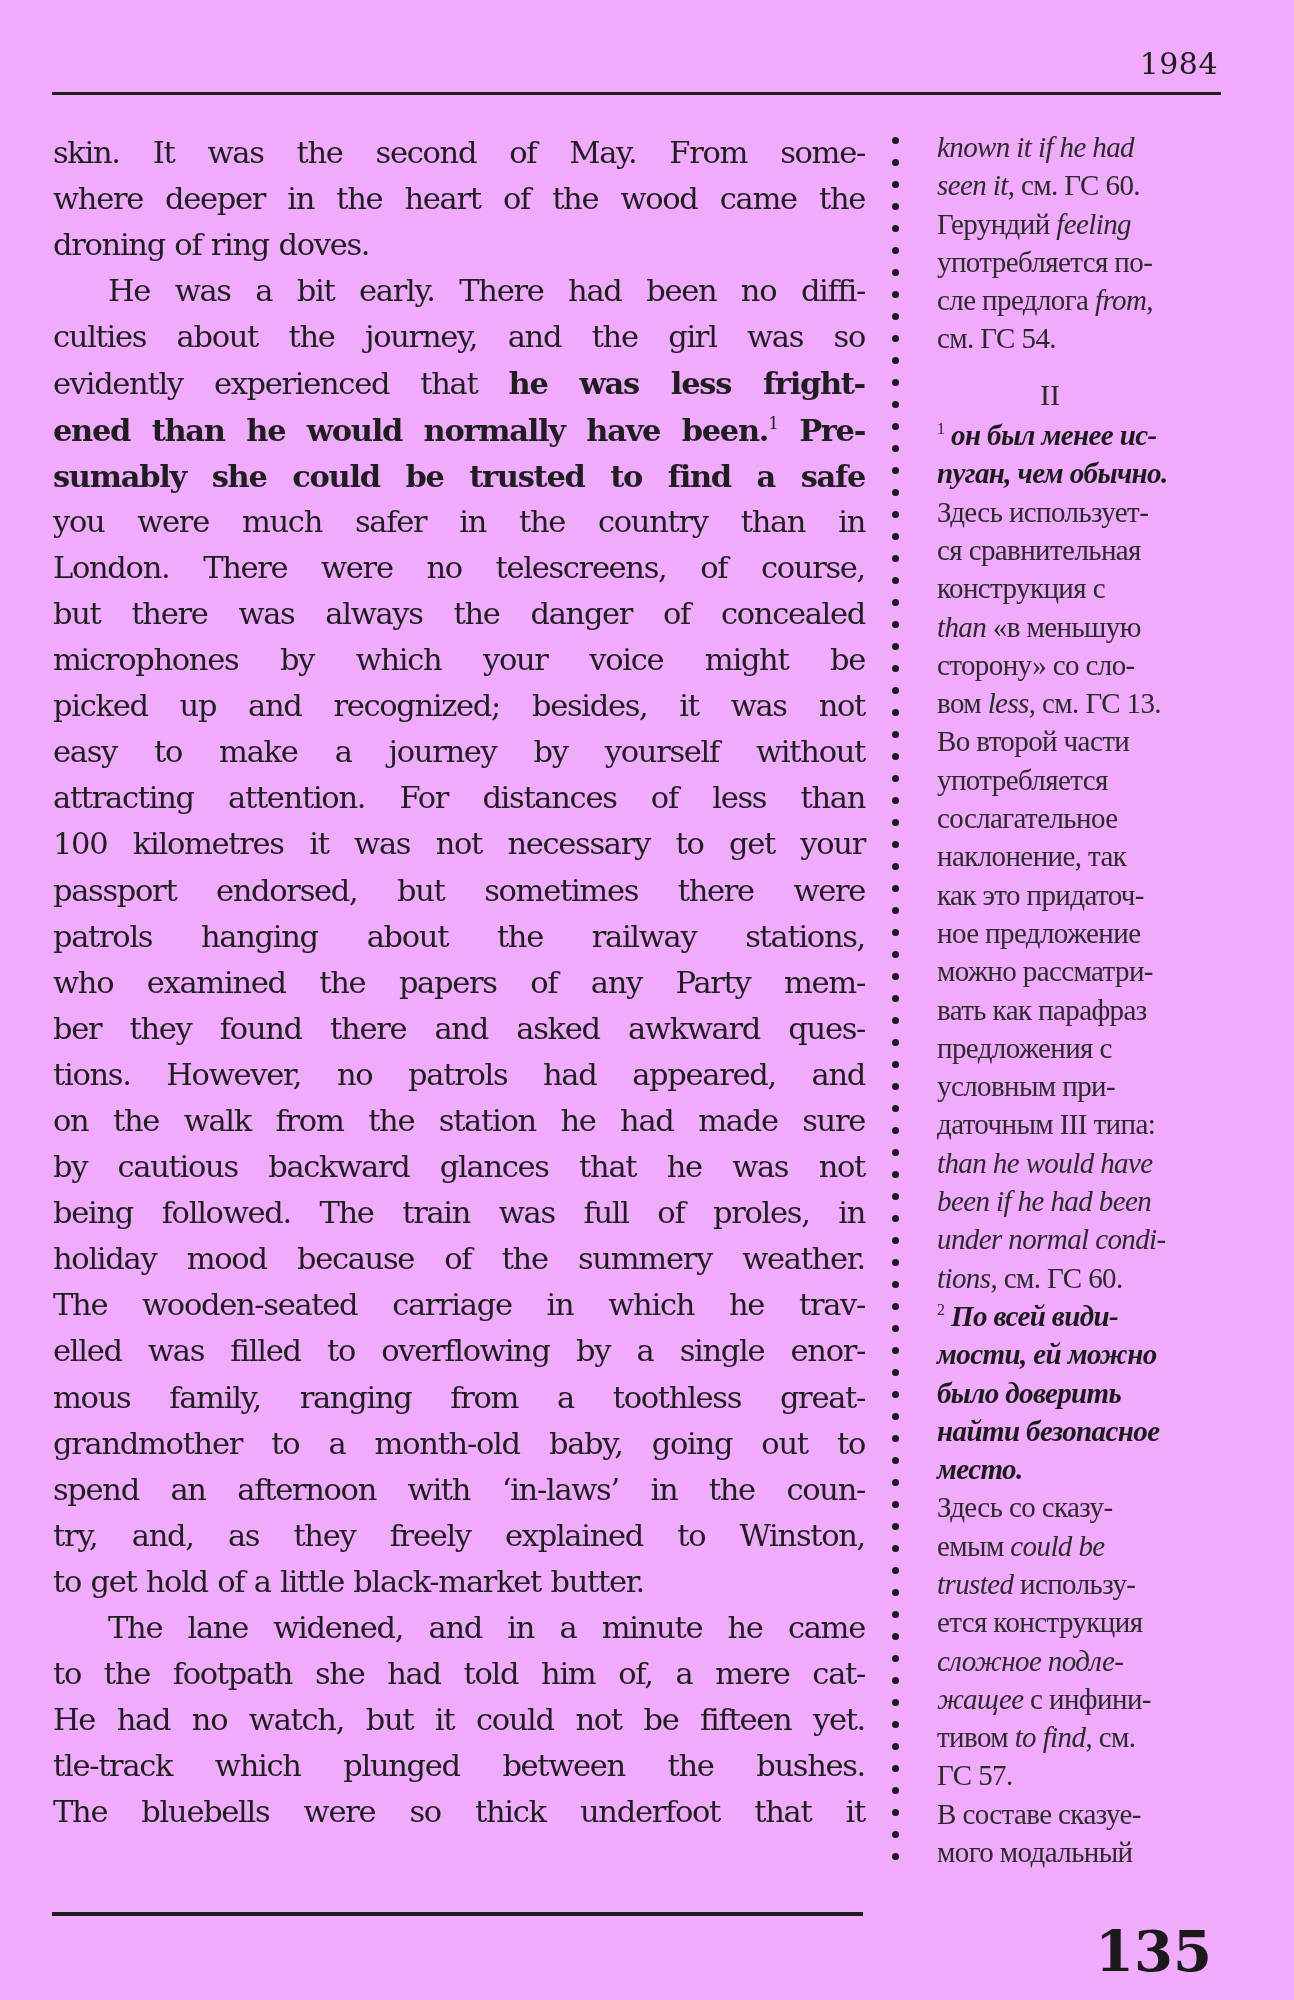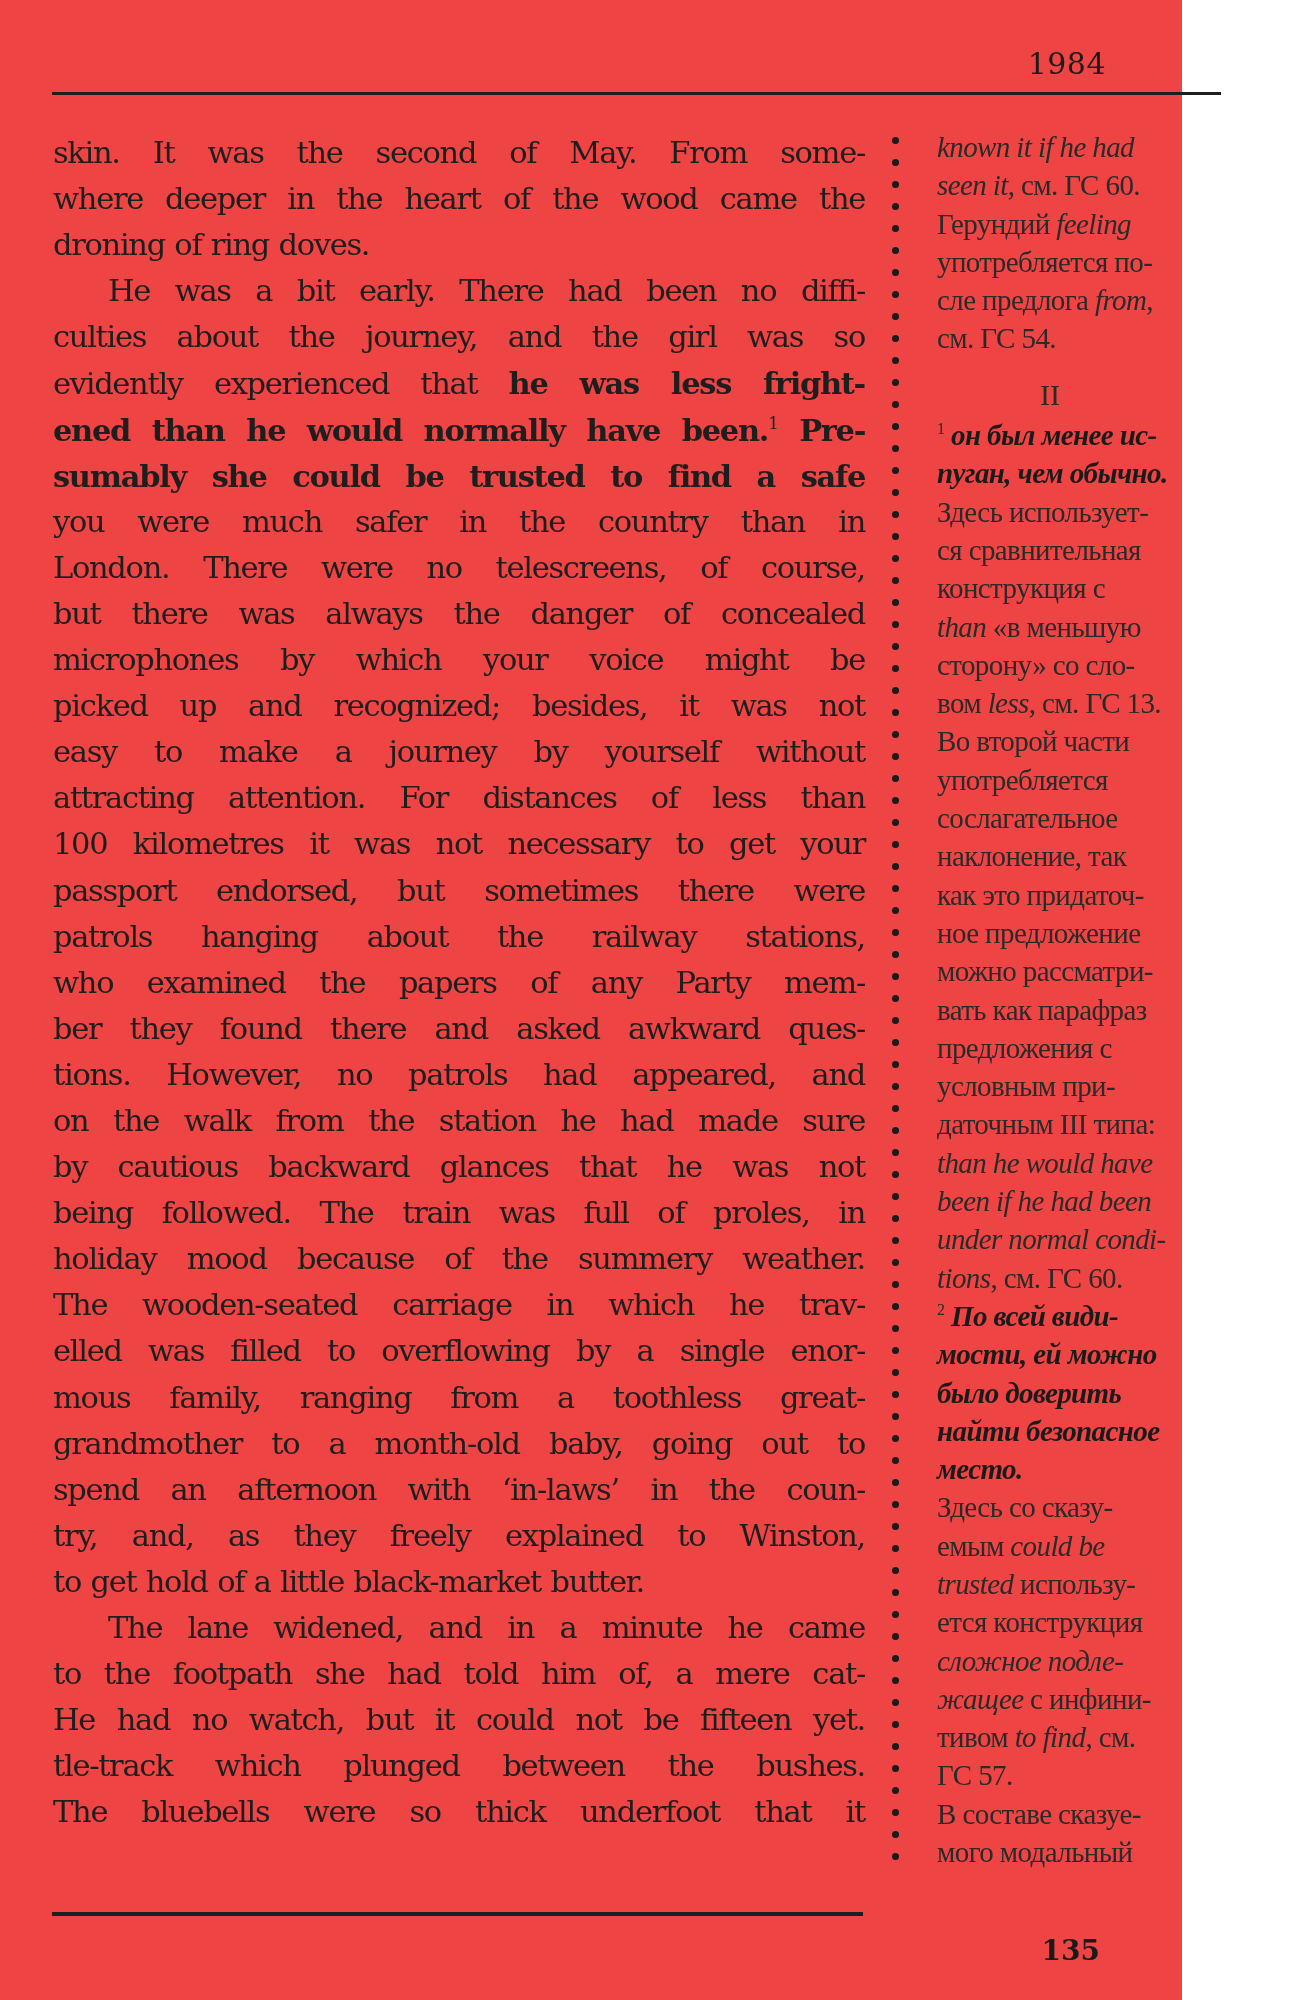--- a/index.html
+++ b/index.html
@@ -1,17 +1,17 @@
 <!DOCTYPE html>
 <html><head>
 <meta charset="utf-8">
 <style>
   html, body { margin: 0; padding: 0; background: #ffffff; }
   body { width: 1294px; height: 2000px; position: relative; overflow: hidden; color: #1e1e1e; }
-  .page { position: absolute; left: 0; top: 0; width: 1182px; height: 2000px; background: #ef4444; }
+  .page { position: absolute; left: 0; top: 0; width: 1294px; height: 2000px; background: #f0abfc; }
 
   .running-head {
     position: absolute; right: 76px; top: 44px;
     font-family: "DejaVu Serif", serif; font-size: 30px; line-height: 40px;
     letter-spacing: 0.5px; color: #1c1c1c;
   }
   .head-rule {
     position: absolute; left: 52px; top: 92px; width: 1169px; height: 3px; background: #1e1e1e;
   }
 
@@ -35,21 +35,21 @@
     color: #2a2a2a; letter-spacing: -0.6px;
   }
   .sidebar .sline { display: block; height: 38.3px; white-space: nowrap; }
   .sidebar .section { text-align: center; width: 226px; font-size: 30px; letter-spacing: 0; margin-top: 18px; margin-bottom: 2px; }
   .sidebar i { font-style: italic; }
   .sidebar .bi { font-style: italic; font-weight: bold; color: #1a1a1a; }
 
   .foot-rule { position: absolute; left: 52px; top: 1912px; width: 811px; height: 4px; background: #1e1e1e; }
   .folio {
     position: absolute; right: 82px; top: 1926px;
-    font-family: "DejaVu Serif", serif; font-weight: bold; font-size: 28px; line-height: 50px; color: #1a1a1a;
+    font-family: "DejaVu Serif", serif; font-weight: bold; font-size: 56px; line-height: 50px; color: #1a1a1a;
   }
 </style>
 </head>
 <body>
 
 <div class="page">
   <div class="running-head">1984</div>
   <div class="head-rule"></div>
 
   <div class="main-text" id="main-text">

